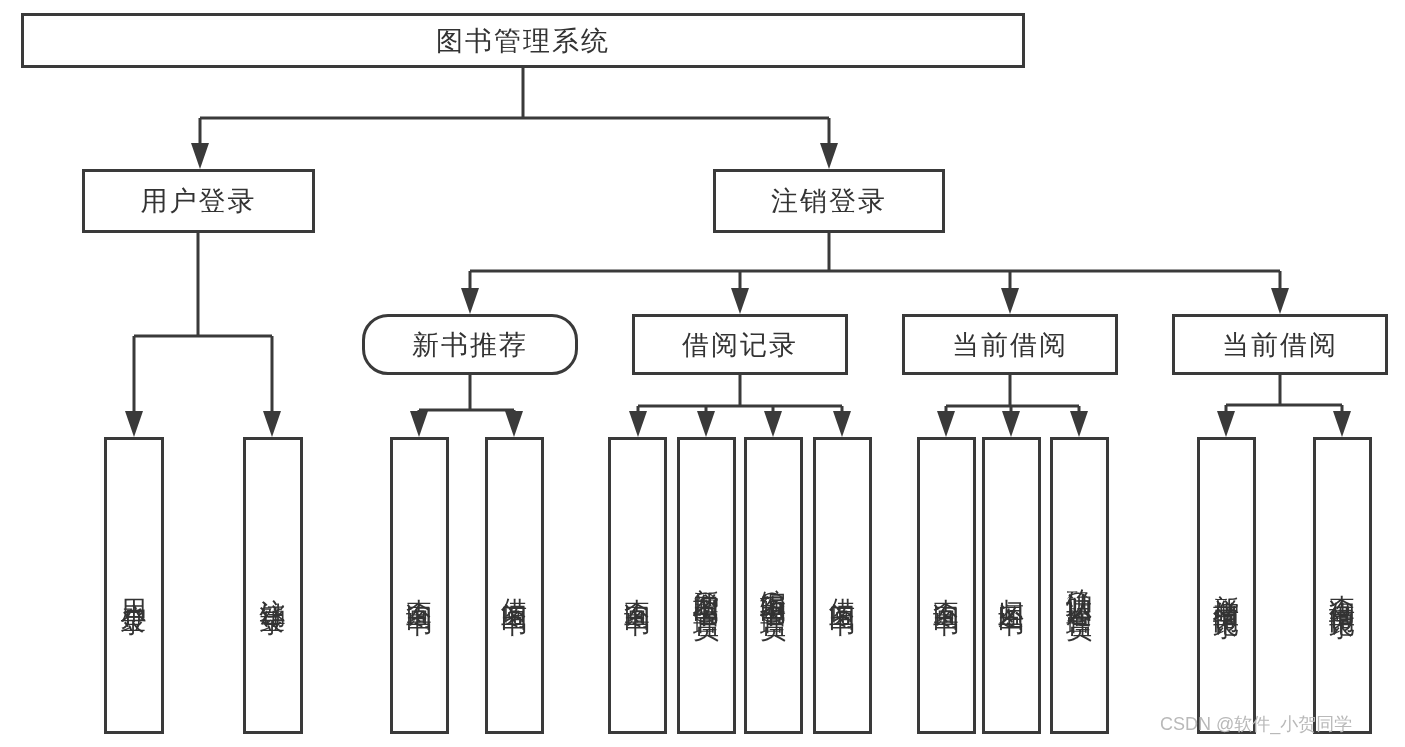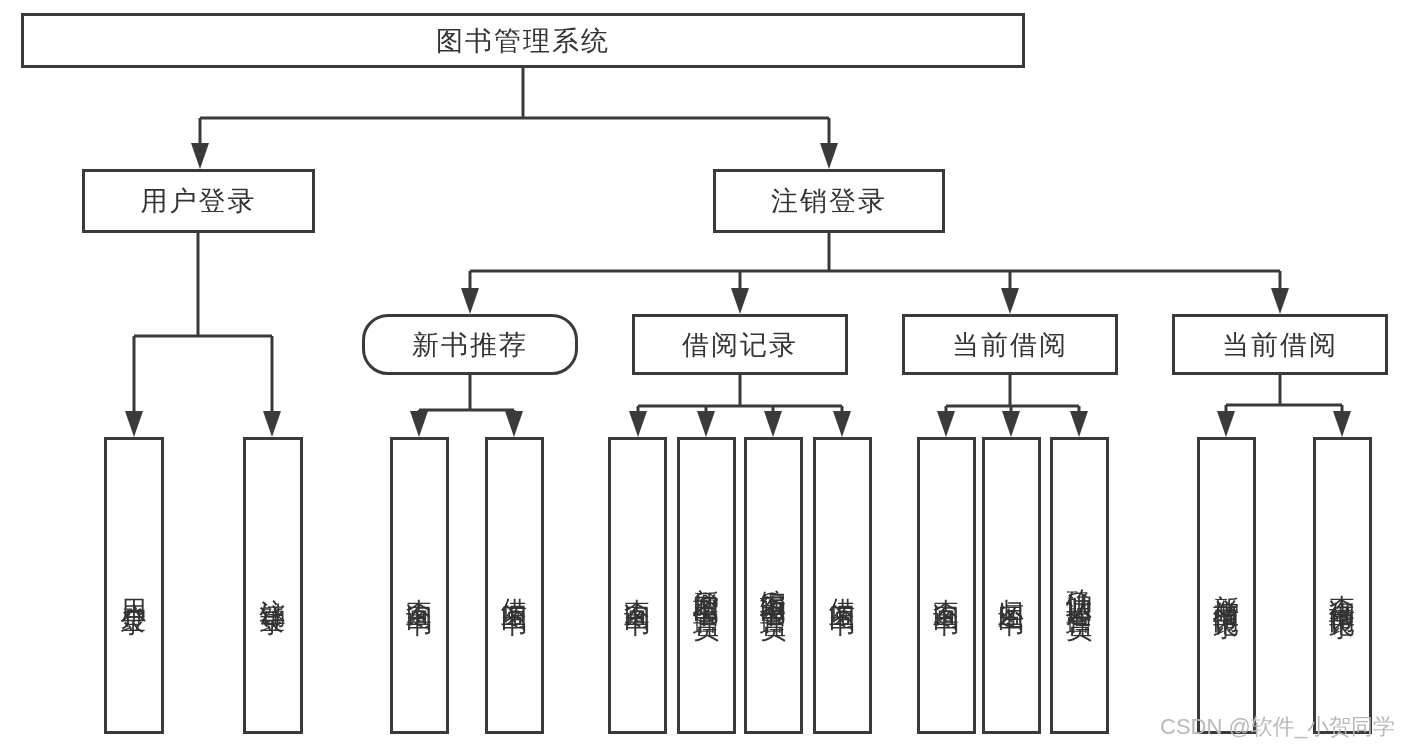--- a/index.html
+++ b/index.html
@@ -37,21 +37,21 @@
     text-orientation: mixed;
     font-size: 26px;
     line-height: 1;
     letter-spacing: 4px;
     white-space: nowrap;
   }
   .watermark {
     position: absolute;
     left: 1160px;
     top: 712px;
-    font-size: 22px;
+    font-size: 18px;
     color: #b9b9b9;
     white-space: nowrap;
   }
 </style>
 </head>
 <body>
 
 <div class="canvas">
 
   <svg class="wires" width="1405" height="747" viewBox="0 0 1405 747" xmlns="http://www.w3.org/2000/svg">

